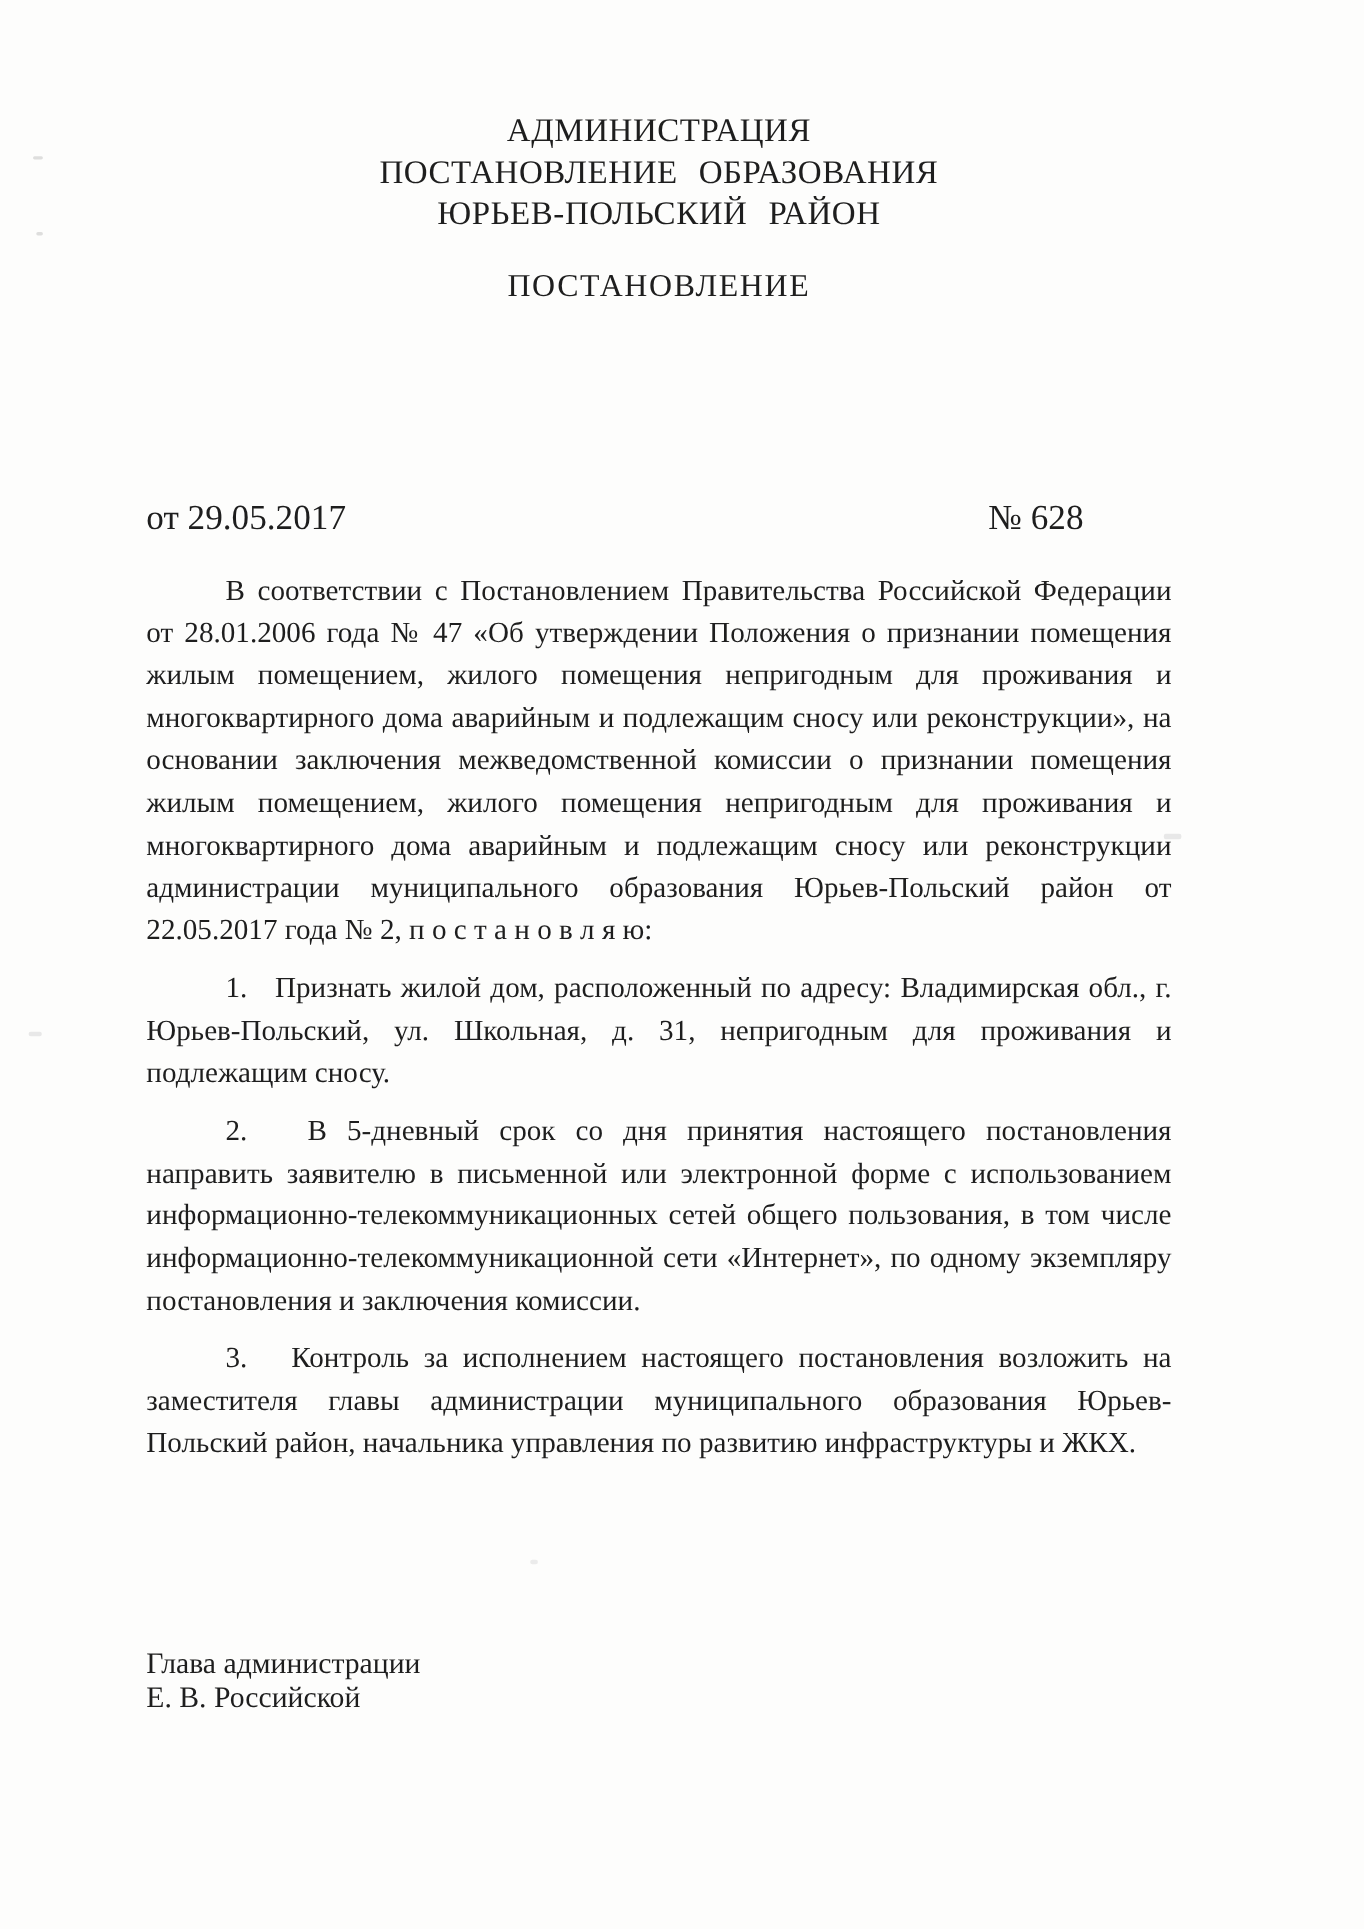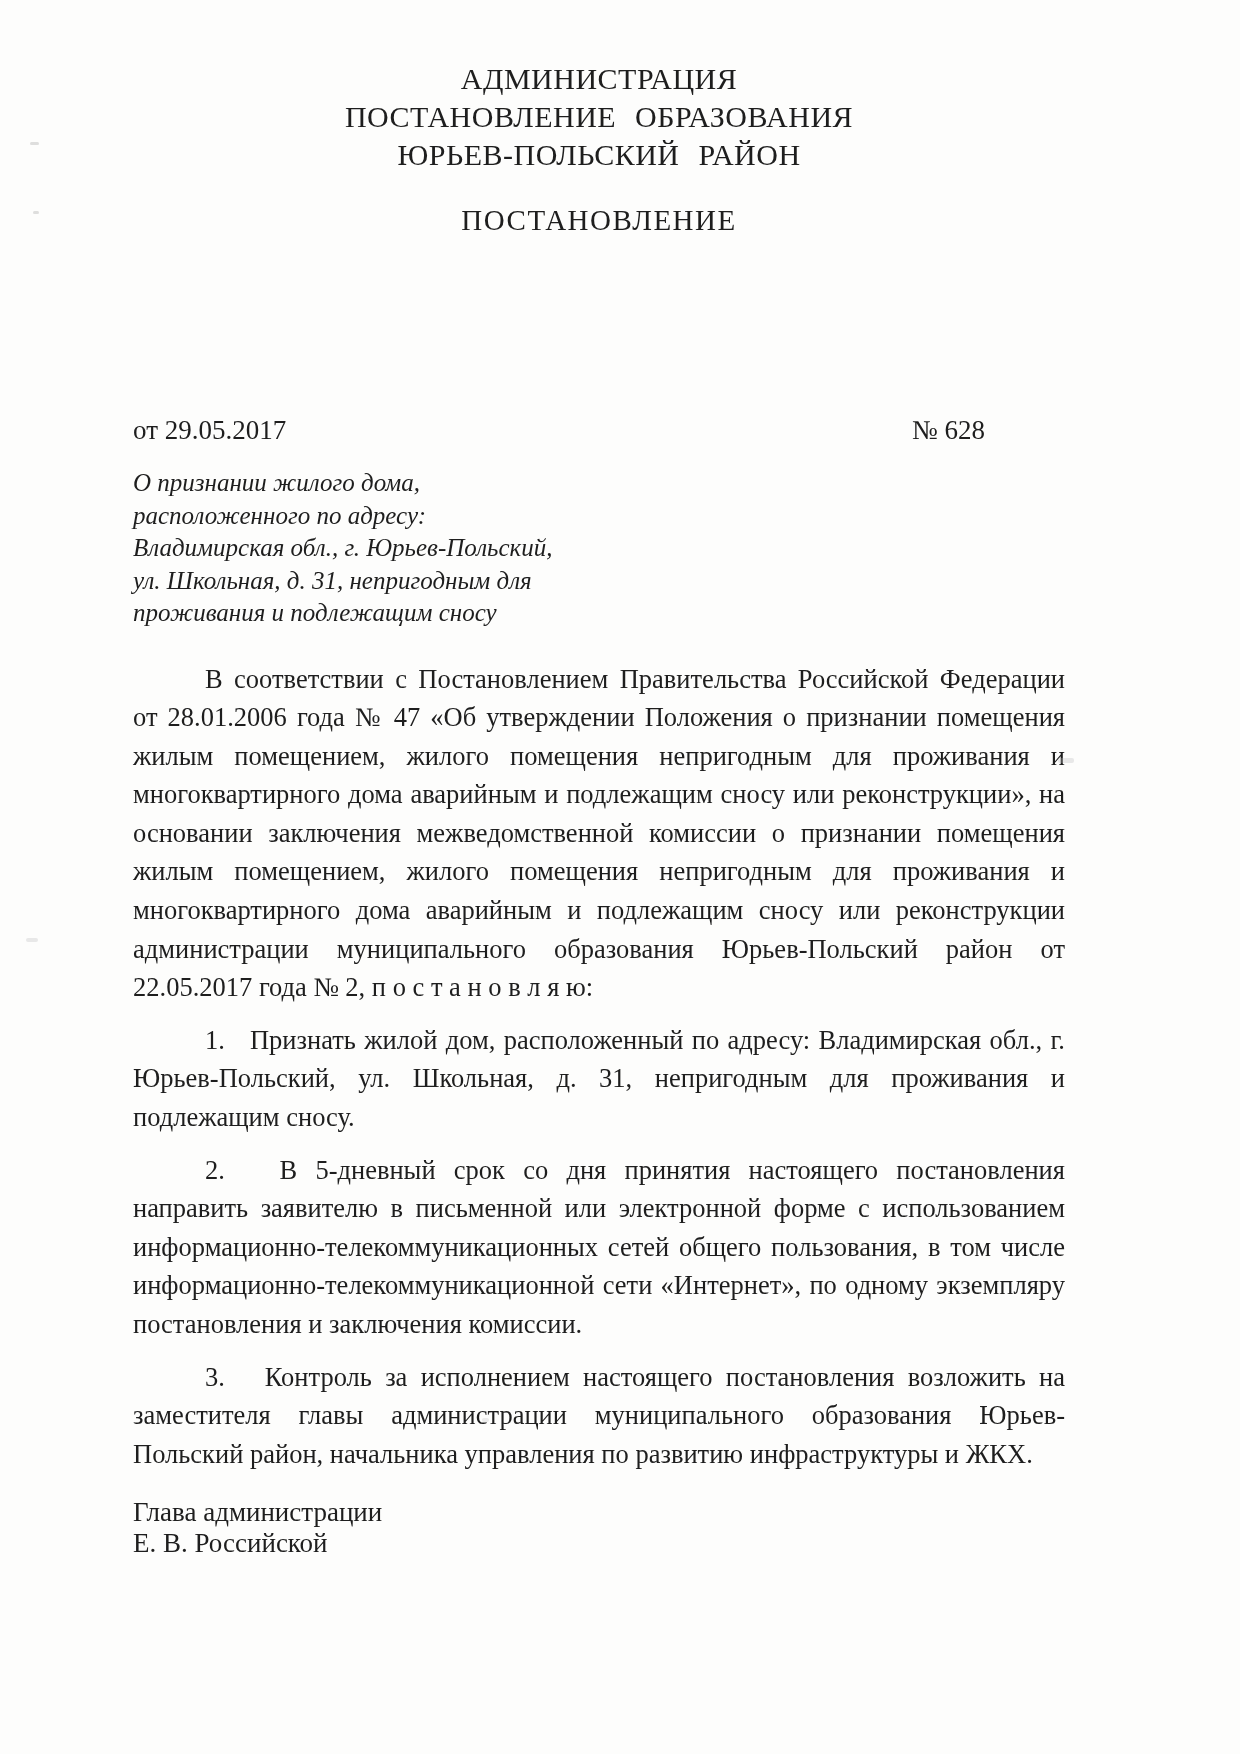--- a/index.html
+++ b/index.html
@@ -11,21 +11,21 @@
     position: relative;
     width: 1240px;
     height: 1754px;
     margin: 0 auto;
     background: #fdfdfc;
     color: #1e1e1e;
     font-family: "Liberation Serif", "DejaVu Serif", serif;
     overflow: hidden;
   }
   .header-block {
-    padding-top: 60px;
+    padding-top: 100px;
     margin-left: 133px;
     width: 932px;
     text-align: center;
   }
   .org-line {
     font-size: 30px;
     line-height: 38px;
     letter-spacing: 0.5px;
     word-spacing: 11px;
     white-space: nowrap;
@@ -36,21 +36,21 @@
     font-weight: normal;
     letter-spacing: 1.5px;
     word-spacing: normal;
   }
   .meta-row {
     margin: 176px 0 0 133px;
     width: 932px;
     display: flex;
     justify-content: space-between;
     align-items: center;
-    font-size: 27px;
+    font-size: 32px;
     line-height: 34px;
   }
   .meta-number {
     margin-right: 80px;
   }
   .subject-block {
     margin: 20px 0 0 133px;
     width: 600px;
     font-style: italic;
     font-size: 25px;
@@ -103,27 +103,20 @@
     <div class="org-line">ПОСТАНОВЛЕНИЕ ОБРАЗОВАНИЯ</div>
     <div class="org-line">ЮРЬЕВ-ПОЛЬСКИЙ РАЙОН</div>
     <div class="doc-type">ПОСТАНОВЛЕНИЕ</div>
   </div>
 
   <div class="meta-row">
     <span class="meta-date">от 29.05.2017</span>
     <span class="meta-number">№ 628</span>
   </div>
 
-  <div class="subject-block">
-    <div>О признании жилого дома,</div>
-    <div>расположенного по адресу:</div>
-    <div>Владимирская обл., г. Юрьев-Польский,</div>
-    <div>ул. Школьная, д. 31, непригодным для</div>
-    <div>проживания и подлежащим сносу</div>
-  </div>
 
   <div class="body-block">
     <p>В соответствии с Постановлением Правительства Российской Федерации от 28.01.2006 года № 47 «Об утверждении Положения о признании помещения жилым помещением, жилого помещения непригодным для проживания и многоквартирного дома аварийным и подлежащим сносу или реконструкции», на основании заключения межведомственной комиссии о признании помещения жилым помещением, жилого помещения непригодным для проживания и многоквартирного дома аварийным и подлежащим сносу или реконструкции администрации муниципального образования Юрьев-Польский район от 22.05.2017 года № 2, п о с т а н о в л я ю:</p>
     <p>1.&nbsp;&nbsp;&nbsp;Признать жилой дом, расположенный по адресу: Владимирская обл., г. Юрьев-Польский, ул. Школьная, д. 31, непригодным для проживания и подлежащим сносу.</p>
     <p>2.&nbsp;&nbsp;&nbsp;В 5-дневный срок со дня принятия настоящего постановления направить заявителю в письменной или электронной форме с использованием информационно-телекоммуникационных сетей общего пользования, в том числе информационно-телекоммуникационной сети «Интернет», по одному экземпляру постановления и заключения комиссии.</p>
     <p>3.&nbsp;&nbsp;&nbsp;Контроль за исполнением настоящего постановления возложить на заместителя главы администрации муниципального образования Юрьев-Польский район, начальника управления по развитию инфраструктуры и ЖКХ.</p>
   </div>
 
   <div class="signature-row">
     <span>Глава администрации</span>

